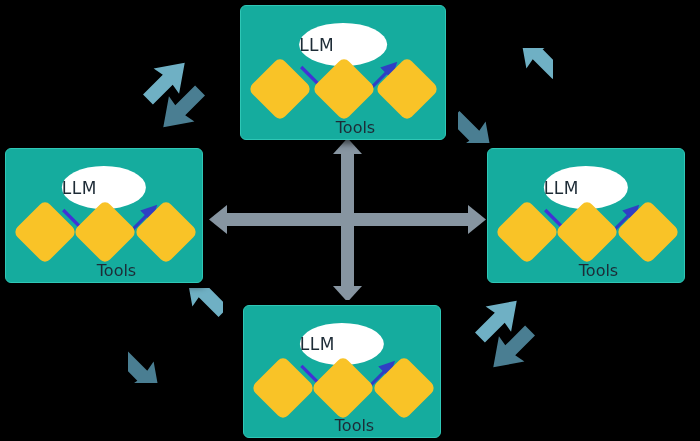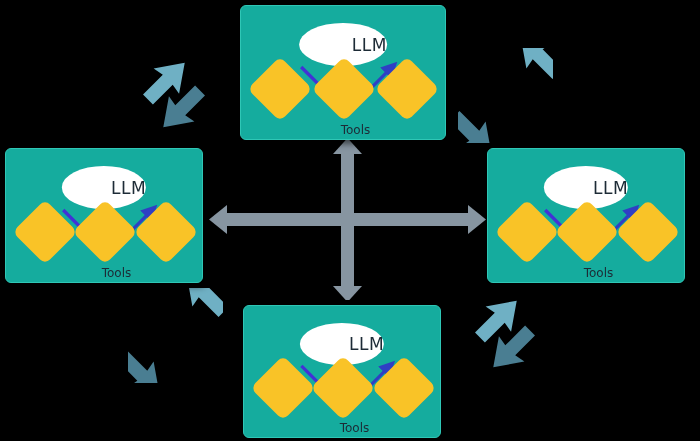--- a/index.html
+++ b/index.html
@@ -7,33 +7,33 @@
          font-family:"DejaVu Sans","Liberation Sans",sans-serif;}
 
   
   .panel{position:absolute;border-radius:6px;box-shadow:3px 4px 6px rgba(0,0,0,.55);}
   .panel-top   {left:240px;top:5px;  width:204px;height:133px;}
   .panel-left  {left:5px;  top:148px;width:196px;height:133px;}
   .panel-right {left:487px;top:148px;width:196px;height:133px;}
   .panel-bottom{left:243px;top:305px;width:196px;height:131px;}
 
   .llm-ellipse{position:absolute;background:#fff;border-radius:50%;
-               display:flex;align-items:center;justify-content:flex-end;
+               display:flex;align-items:center;justify-content:flex-start;
                left:50%;transform:translateX(-50%);top:13%;
                width:43%;height:32%;}
   .llm-ellipse span{color:#1d2b36;font-size:17px;letter-spacing:.5px;}
 
   .diamond{position:absolute;width:46px;height:46px;border-radius:7px;
            transform:rotate(45deg);}
   .d1{left:8%; bottom:20%;}
   .d2{left:39%;bottom:20%;}
   .d3{left:70%;bottom:20%;}
 
   .tools-label{position:absolute;bottom:2px;left:0;right:0;text-align:center;
-               color:#1d2b36;font-size:12px;padding-left:25px;}
+               color:#1d2b36;font-size:16px;padding-left:25px;}
 
   .inner-arrow{position:absolute;overflow:visible;}
   .ia-down {left:24%;top:44%;width:26%;height:26%;}
   .ia-up   {left:55%;top:42%;width:25%;height:28%;}
 
   
   #center-cross{position:absolute;left:205px;top:140px;width:285px;height:160px;}
 
   
   .corner-arrows{position:absolute;width:95px;height:95px;}

